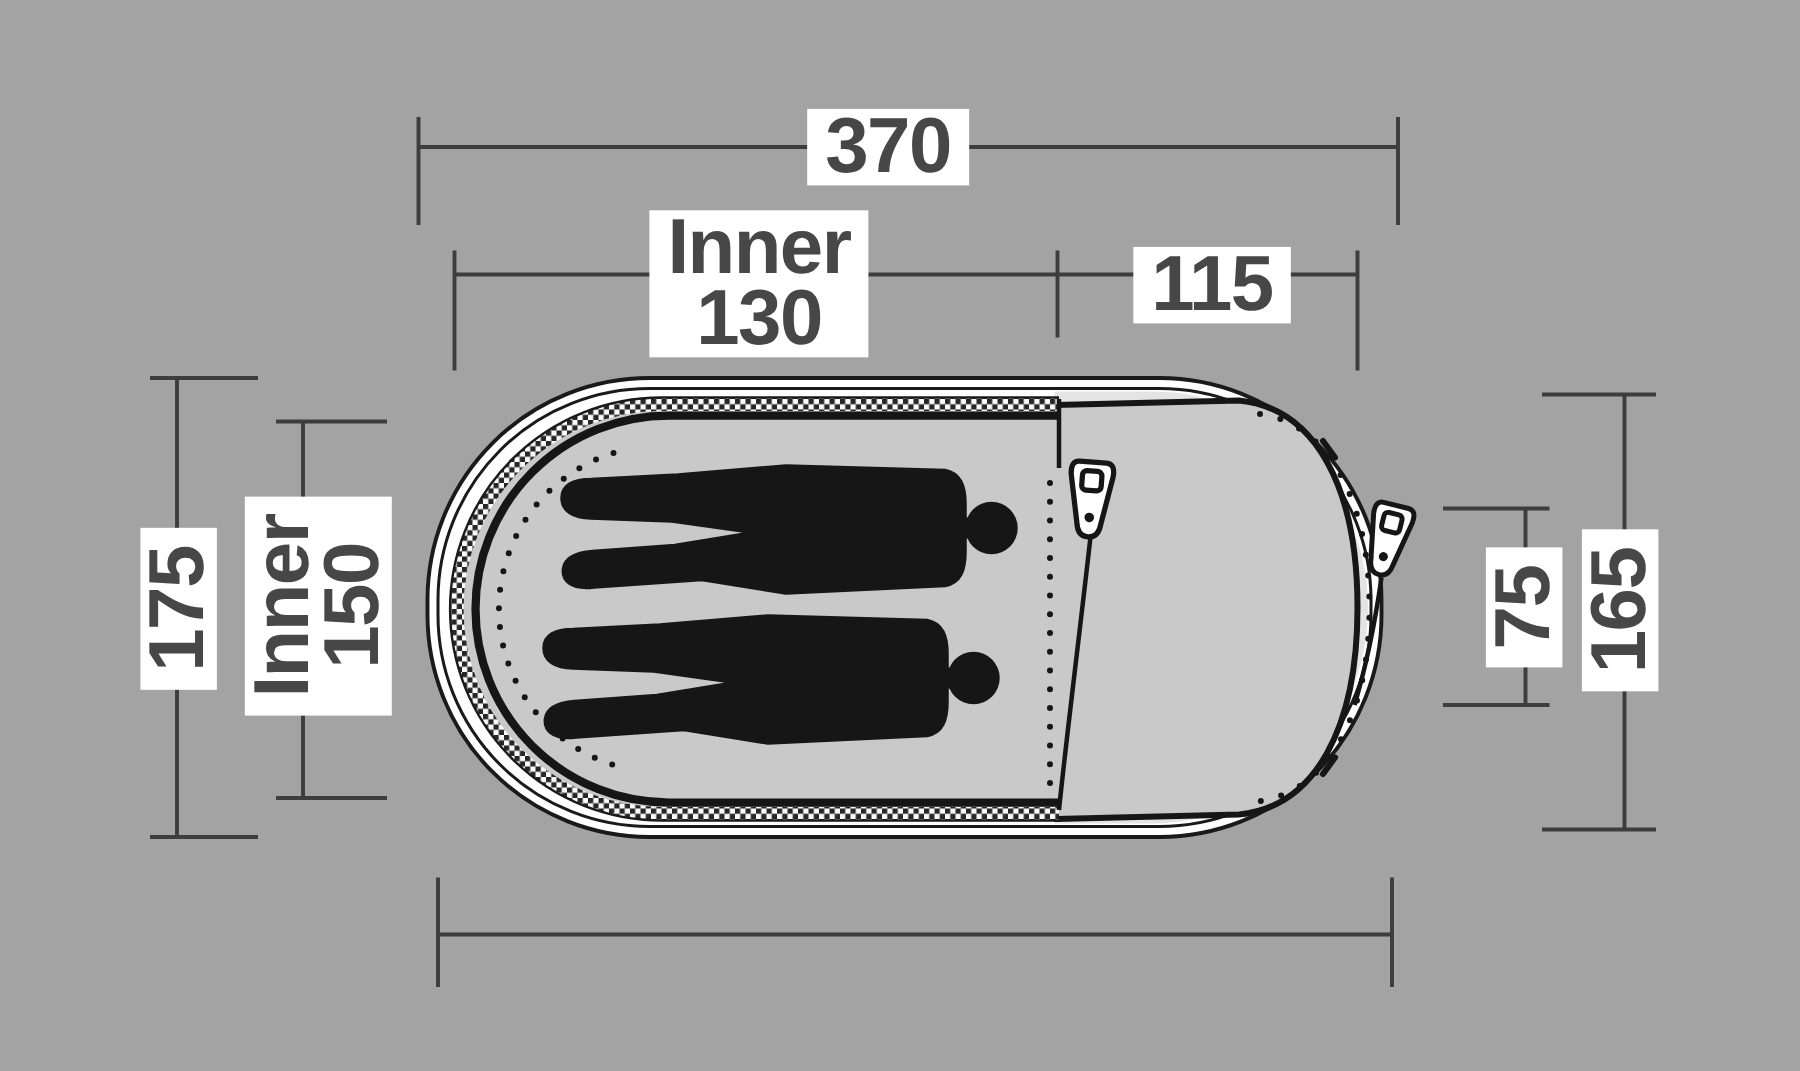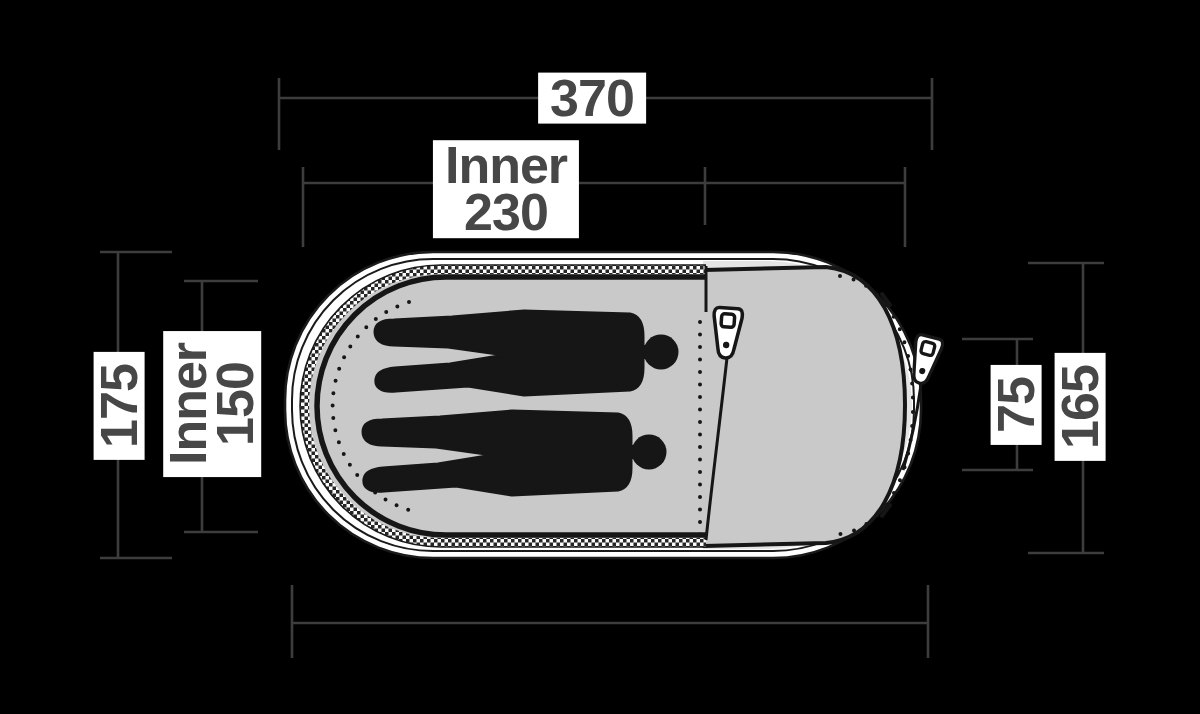--- a/index.html
+++ b/index.html
@@ -1,19 +1,19 @@
 <!DOCTYPE html>
 <html><head>
 <meta charset="utf-8">
 <style>
   html,body{margin:0;padding:0;background:#fff;}
   #stage{
     position:relative;
     width:1200px;height:714px;
-    background:#000000;
+    background:#a3a3a3;
     font-family:"Liberation Sans","DejaVu Sans",sans-serif;
     overflow:hidden;
   }
   #stage svg{position:absolute;left:0;top:0;}
   .dim-label{
     position:absolute;
     transform:translate(-50%,-50%);
     background:#fff;
     color:#474747;
     font-size:52px;
@@ -126,23 +126,24 @@
       <line x1="292" y1="623" x2="928" y2="623"></line>
       <line x1="292" y1="585" x2="292" y2="658"></line>
       <line x1="928" y1="585" x2="928" y2="658"></line>
     </g>
   </svg>
 
   <div class="dim-label" style="left:592px;top:98px;">370</div>
 
   <div class="dim-label" style="left:506px;top:189px;">
     <span class="sub">Inner</span>
-    <span class="sub">230</span>
+    <span class="sub">130</span>
   </div>
 
+  <div class="dim-label" style="left:808px;top:190px;">115</div>
 
   <div class="dim-label rot" style="left:119px;top:406px;">175</div>
 
   <div class="dim-label rot" style="left:212px;top:404px;">
     <span class="sub">Inner</span>
     <span class="sub">150</span>
   </div>
 
   <div class="dim-label rot" style="left:1016px;top:405px;">75</div>
 

